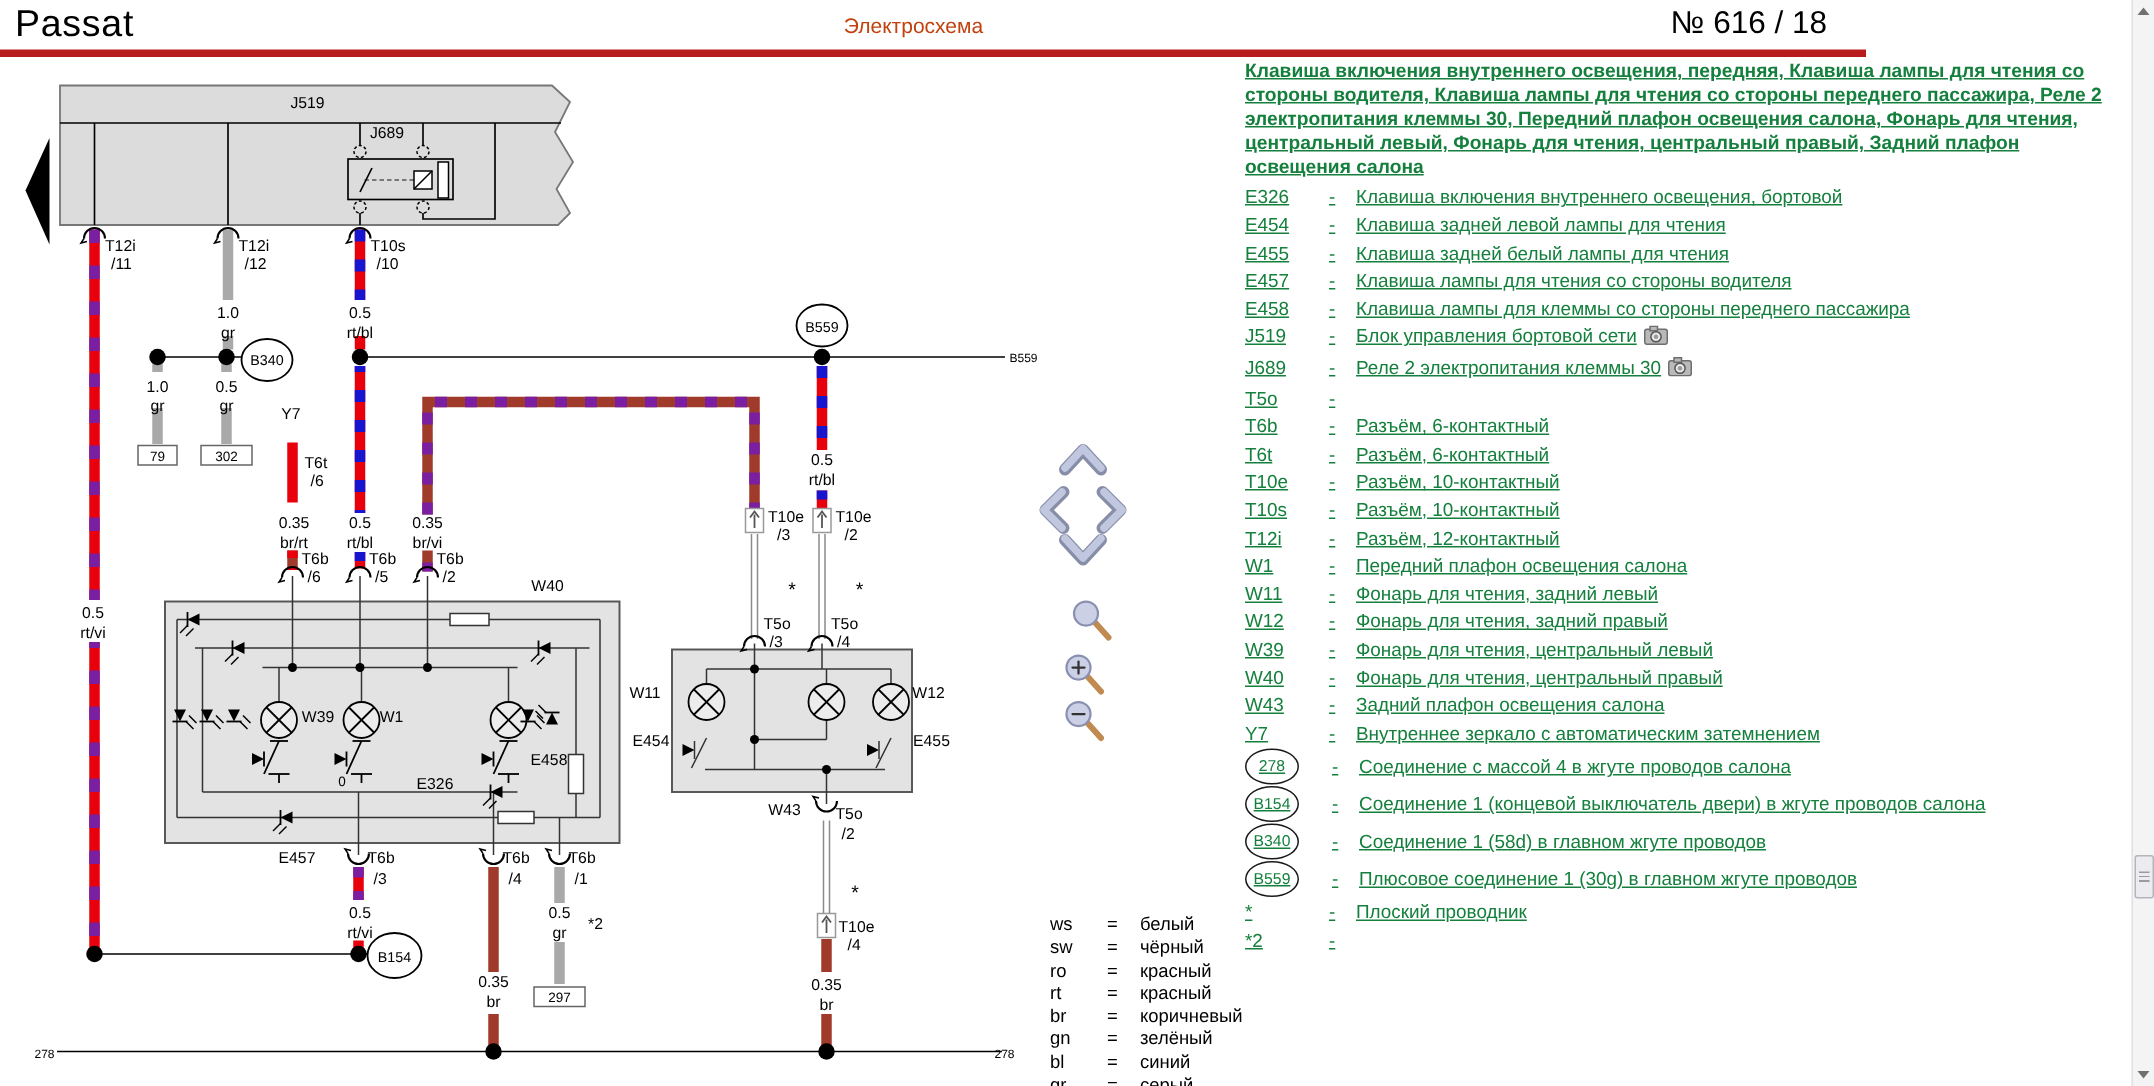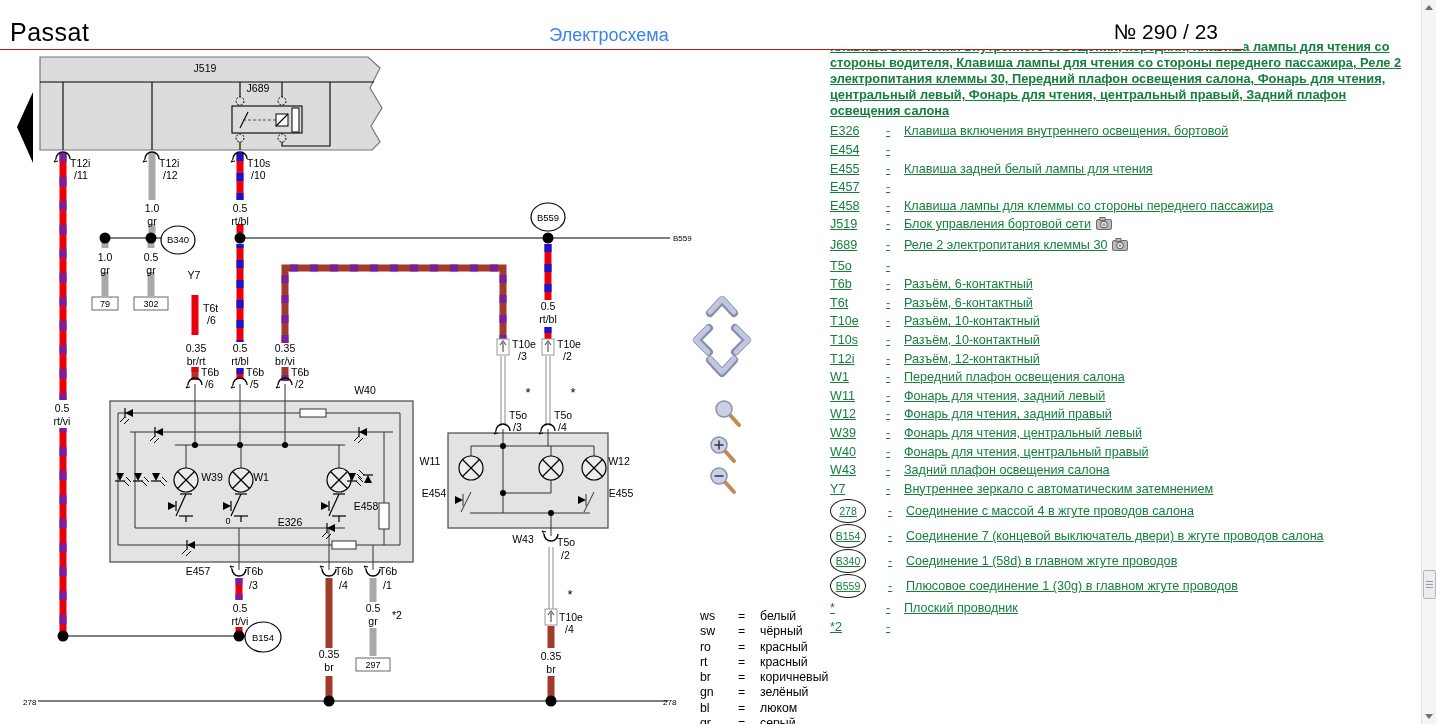--- a/index.html
+++ b/index.html
@@ -1,21 +1,21 @@
 <!DOCTYPE html>
 <html><head>
 <meta charset="utf-8">
 <style>
   html,body{margin:0;padding:0;background:#fff;font-family:"Liberation Sans",sans-serif;}
   #app{position:relative;width:1436px;height:724px;background:#fff;overflow:hidden;}
 
   
-  #hdr{position:absolute;left:0;top:16px;width:1244px;height:33px;background:#fff;border-bottom:1px solid #b91c1c;z-index:5;}
+  #hdr{position:absolute;left:0;top:0;width:1244px;height:33px;background:#fff;border-bottom:5px solid #b91c1c;z-index:5;}
   #hdr .brand{position:absolute;left:10px;top:2px;font-size:25px;letter-spacing:.5px;color:#000;}
-  #hdr .title{position:absolute;left:0;right:26px;top:9px;text-align:center;font-size:18px;color:#3b82f6;}
+  #hdr .title{position:absolute;left:0;right:26px;top:9px;text-align:center;font-size:14px;color:#c2410c;}
   #hdr .pageno{position:absolute;right:26px;top:4px;font-size:21px;color:#000;}
 
   
   #panel{position:absolute;left:830px;top:39px;width:590px;color:#15803d;text-decoration:underline;}
   #panel .intro{font-weight:bold;font-size:12.8px;line-height:16.1px;margin:0 0 3px 0;}
   .lg-row{display:flex;align-items:flex-start;font-size:12.6px;line-height:18.6px;min-height:18.6px;}
   .lg-row.circ-row{min-height:23px;align-items:center;line-height:14px;margin:1px 0;}
   .lg-code{flex:0 0 56px;}
   .lg-code.circ{flex:0 0 34px;margin-right:22px;border:1.6px solid #1a1a1a;border-radius:50%;height:22px;
     display:flex;align-items:center;justify-content:center;font-size:10.5px;}
@@ -419,43 +419,45 @@
         <line x1="725" y1="482" x2="734" y2="492" stroke="#c08a50" stroke-width="4"></line>
         <circle cx="719" cy="476" r="8" fill="#ccd0e6" stroke="#8a90b0" stroke-width="1.5"></circle>
         <line x1="715" y1="476" x2="723" y2="476" stroke="#333" stroke-width="1.5"></line>
       </g>
     </g>
   </svg>
 
   <div id="hdr">
     <span class="brand">Passat</span>
     <span class="title">Электросхема</span>
-    <span class="pageno">№  290 / 23</span>
+    <span class="pageno">№  616 / 18</span>
   </div>
 
   <div id="panel">
     <p class="intro">Клавиша включения внутреннего освещения, передняя, Клавиша лампы для чтения со стороны водителя, Клавиша лампы для чтения со стороны переднего пассажира, Реле 2 электропитания клеммы 30, Передний плафон освещения салона, Фонарь для чтения, центральный левый, Фонарь для чтения, центральный правый, Задний плафон освещения салона</p>
     <div id="legend-items">
         <div class="lg-row">
           <span class="lg-code">E326</span>
           <span class="lg-dash">-</span>
           <span class="lg-desc">Клавиша включения внутреннего освещения, бортовой</span>
         </div>
         <div class="lg-row">
           <span class="lg-code">E454</span>
           <span class="lg-dash">-</span>
+          <span class="lg-desc">Клавиша задней левой лампы для чтения</span>
         </div>
         <div class="lg-row">
           <span class="lg-code">E455</span>
           <span class="lg-dash">-</span>
           <span class="lg-desc">Клавиша задней белый лампы для чтения</span>
         </div>
         <div class="lg-row">
           <span class="lg-code">E457</span>
           <span class="lg-dash">-</span>
+          <span class="lg-desc">Клавиша лампы для чтения со стороны водителя</span>
         </div>
         <div class="lg-row">
           <span class="lg-code">E458</span>
           <span class="lg-dash">-</span>
           <span class="lg-desc">Клавиша лампы для клеммы со стороны переднего пассажира</span>
         </div>
         <div class="lg-row">
           <span class="lg-code">J519</span>
           <span class="lg-dash">-</span>
           <span class="lg-desc">Блок управления бортовой сети<span class="cam"><svg width="16" height="13" viewBox="0 0 16 13">
@@ -540,21 +542,21 @@
           <span class="lg-desc">Внутреннее зеркало с автоматическим затемнением</span>
         </div>
         <div class="lg-row circ-row">
           <span class="lg-code circ">278</span>
           <span class="lg-dash">-</span>
           <span class="lg-desc">Соединение с массой 4 в жгуте проводов салона</span>
         </div>
         <div class="lg-row circ-row">
           <span class="lg-code circ">B154</span>
           <span class="lg-dash">-</span>
-          <span class="lg-desc">Соединение 7 (концевой выключатель двери) в жгуте проводов салона</span>
+          <span class="lg-desc">Соединение 1 (концевой выключатель двери) в жгуте проводов салона</span>
         </div>
         <div class="lg-row circ-row">
           <span class="lg-code circ">B340</span>
           <span class="lg-dash">-</span>
           <span class="lg-desc">Соединение 1 (58d) в главном жгуте проводов</span>
         </div>
         <div class="lg-row circ-row">
           <span class="lg-code circ">B559</span>
           <span class="lg-dash">-</span>
           <span class="lg-desc">Плюсовое соединение 1 (30g) в главном жгуте проводов</span>
@@ -598,21 +600,21 @@
         <span>коричневый</span>
       </div>
       <div class="ck-row">
         <span class="ck-abbr">gn</span>
         <span class="ck-eq">=</span>
         <span>зелёный</span>
       </div>
       <div class="ck-row">
         <span class="ck-abbr">bl</span>
         <span class="ck-eq">=</span>
-        <span>люком</span>
+        <span>синий</span>
       </div>
       <div class="ck-row">
         <span class="ck-abbr">gr</span>
         <span class="ck-eq">=</span>
         <span>серый</span>
       </div>
     </div>
 
   <div id="sb">
     <div class="sb-btn sb-up">

